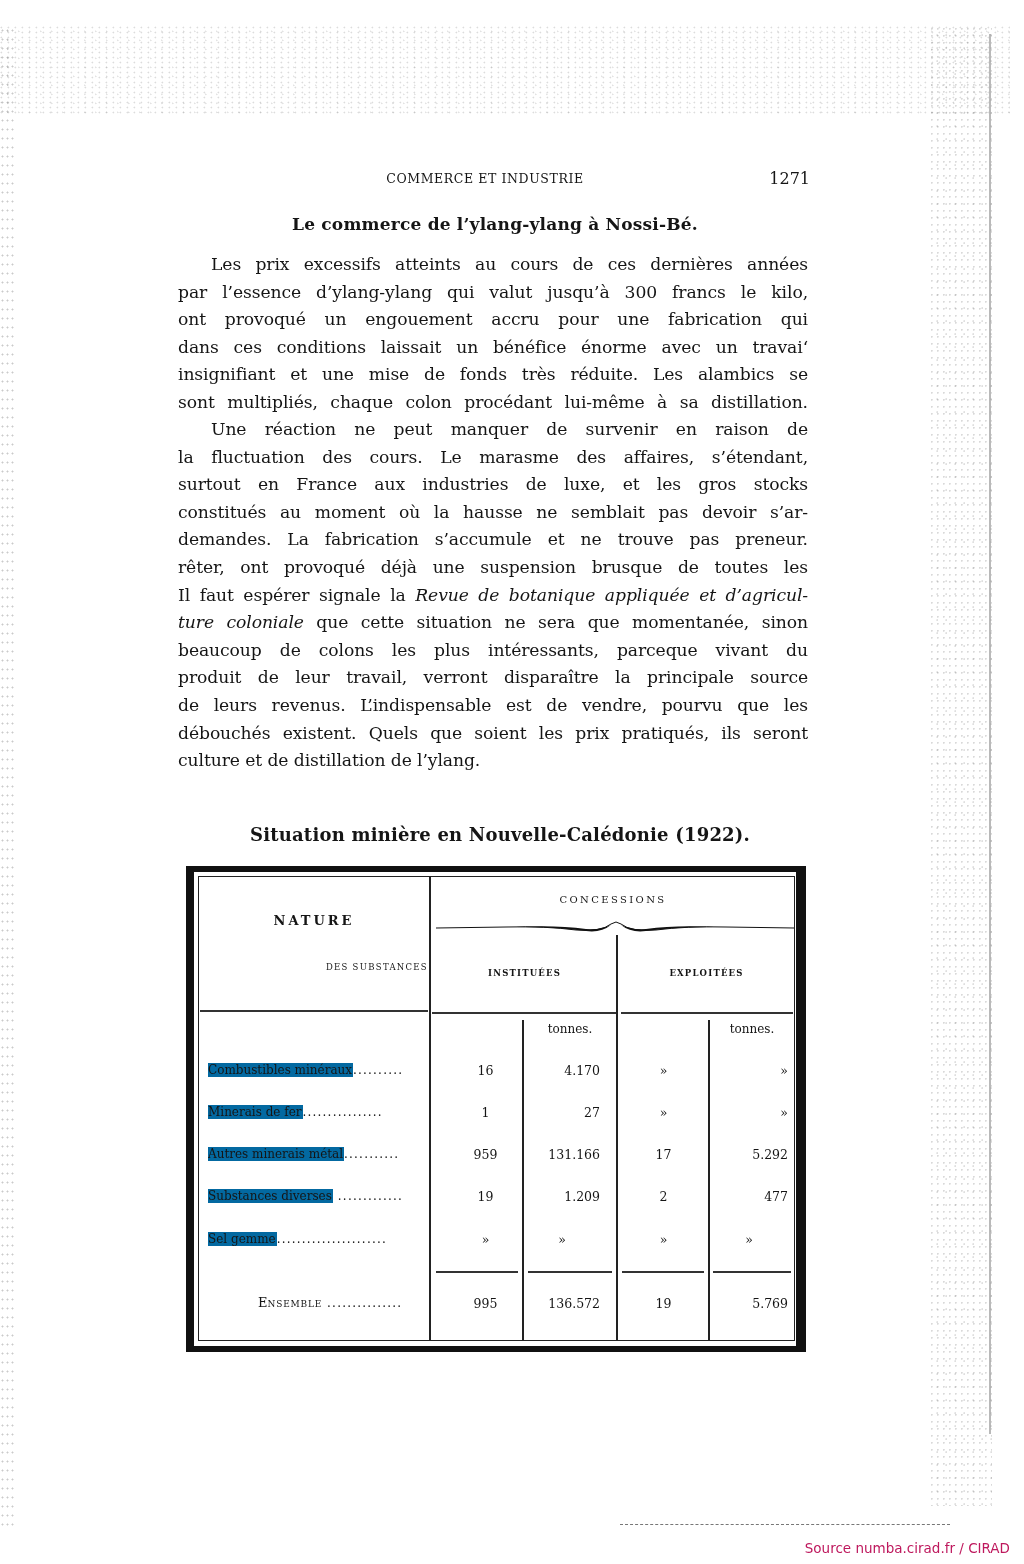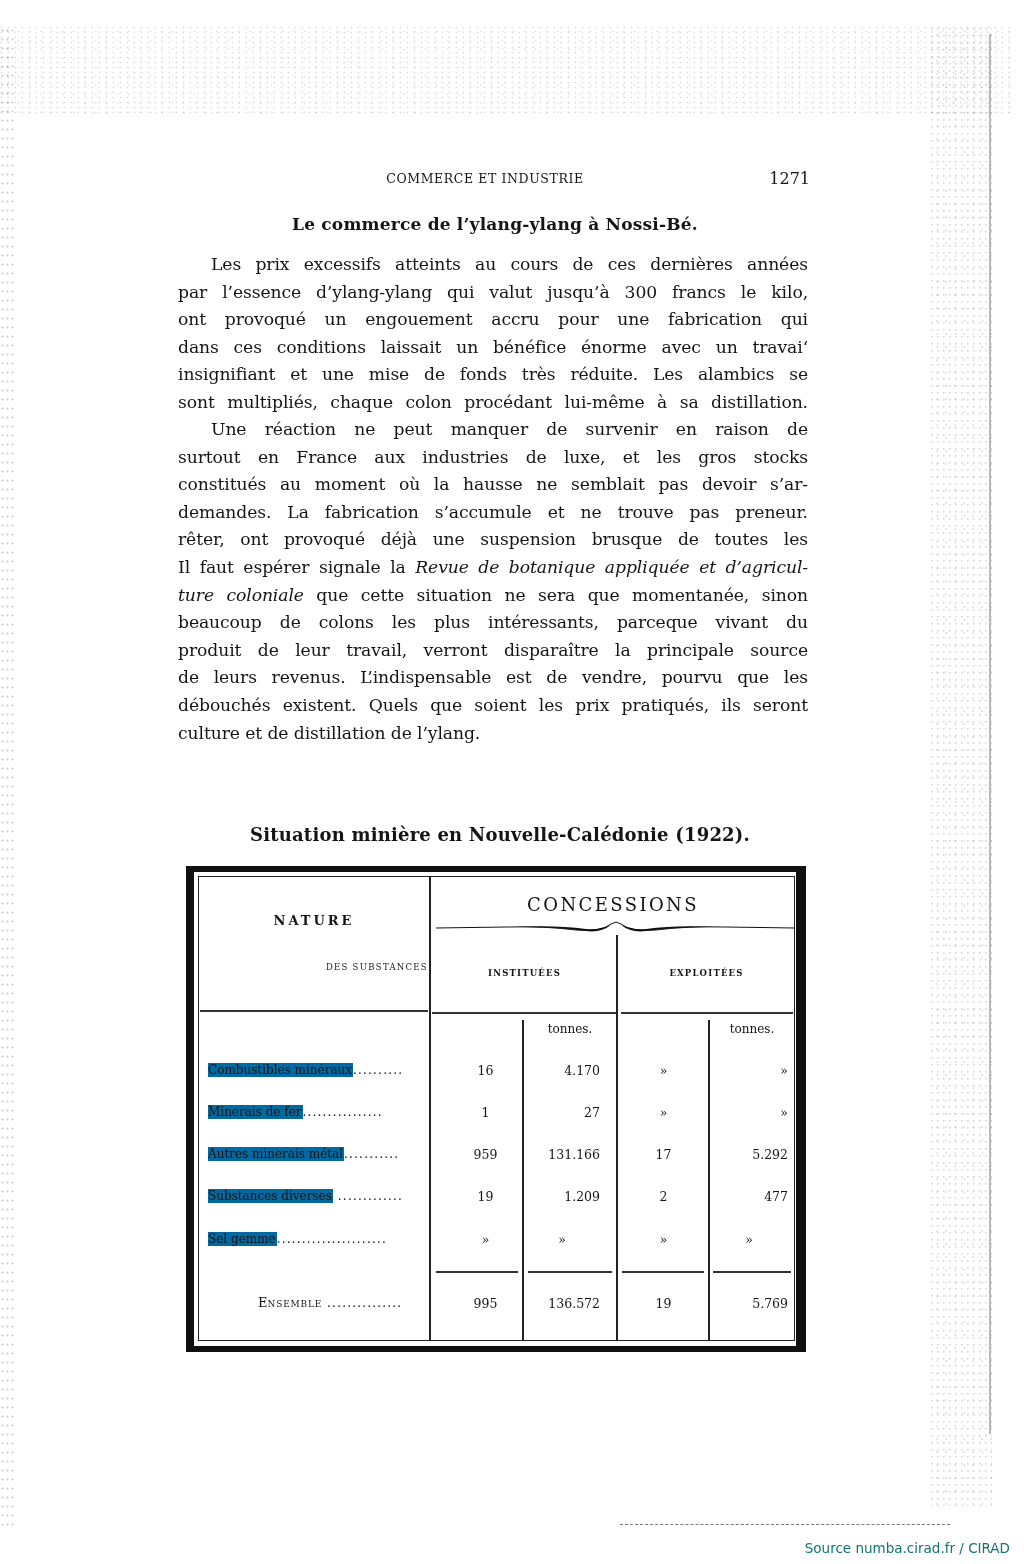--- a/index.html
+++ b/index.html
@@ -99,21 +99,21 @@
       border: 1.5px solid #222; box-sizing: border-box;
     }
     .vline { position: absolute; width: 1.5px; background: #222; }
     .hline { position: absolute; height: 1.5px; background: #333; }
 
     .th {
       position: absolute; text-align: center; font-weight: bold;
     }
     .th.nature { left: 200px; width: 228px; top: 913px; font-size: 13px; letter-spacing: 3px; }
     .th.des-substances { left: 200px; width: 228px; top: 962px; font-size: 8.5px; letter-spacing: 1.3px; font-weight: normal; text-transform: uppercase; text-align: right; }
-    .th.concessions { left: 432px; width: 362px; top: 894px; font-size: 18px; letter-spacing: 2.4px; font-weight: normal; }
+    .th.concessions { left: 432px; width: 362px; top: 894px; font-size: 10px; letter-spacing: 2.4px; font-weight: normal; }
     .th.instituees { left: 432px; width: 185px; top: 968px; font-size: 8.5px; letter-spacing: 1.2px; }
     .th.exploitees { left: 619px; width: 175px; top: 968px; font-size: 8.5px; letter-spacing: 1.2px; }
     .unit { position: absolute; font-size: 12px; top: 1022px; text-align: center; }
 
     
     .brace { position: absolute; left: 436px; top: 920px; width: 358px; height: 20px; }
 
     .row-label {
       position: absolute; left: 208px; width: 220px; font-size: 12px;
       white-space: nowrap; overflow: hidden;
@@ -130,21 +130,21 @@
 
     .total-label {
       position: absolute; left: 258px; width: 170px; font-size: 11.5px; white-space: nowrap; overflow: hidden;
     }
     .total-label .first { font-size: 13px; }
     .total-label .rest { font-size: 9px; letter-spacing: 0.8px; text-transform: uppercase; }
 
     .source-credit {
       position: absolute; right: 14px; top: 1540px;
       font-family: "DejaVu Sans", "Liberation Sans", sans-serif;
-      font-size: 13.5px; color: #0f766e;
+      font-size: 13.5px; color: #be185d;
     }
   </style>
 </head>
 <body>
 
 <div class="scan-top"></div>
 <div class="scan-left"></div>
 <div class="scan-right"></div>
 <div class="right-edge-line"></div>
 <div class="bottom-edge-line"></div>
@@ -160,20 +160,21 @@
   <span class="line indent">Les prix excessifs atteints au cours de ces dernières années</span>
   <span class="line">par l’essence d’ylang-ylang qui valut jusqu’à 300 francs le kilo,</span>
   <span class="line">ont provoqué un engouement accru pour une fabrication qui</span>
   <span class="line">dans ces conditions laissait un bénéfice énorme avec un travai‘</span>
   <span class="line">insignifiant et une mise de fonds très réduite. Les alambics se</span>
   <span class="line">sont multipliés, chaque colon procédant lui-même à sa distillation.</span>
 </div>
 
 <div class="body-text" id="para2">
   <span class="line indent">Une réaction ne peut manquer de survenir en raison de</span>
+  <span class="line">la fluctuation des cours. Le marasme des affaires, s’étendant,</span>
   <span class="line">surtout en France aux industries de luxe, et les gros stocks</span>
   <span class="line">constitués au moment où la hausse ne semblait pas devoir s’ar-</span>
   <span class="line">demandes. La fabrication s’accumule et ne trouve pas preneur.</span>
   <span class="line">rêter, ont provoqué déjà une suspension brusque de toutes les</span>
   <span class="line"><span>Il faut espérer signale la </span><em>Revue de botanique appliquée et d’agricul-</em></span>
   <span class="line"><em>ture coloniale</em><span> que cette situation ne sera que momentanée, sinon</span></span>
   <span class="line">beaucoup de colons les plus intéressants, parceque vivant du</span>
   <span class="line">produit de leur travail, verront disparaître la principale source</span>
   <span class="line">de leurs revenus. L’indispensable est de vendre, pourvu que les</span>
   <span class="line">débouchés existent. Quels que soient les prix pratiqués, ils seront</span>

